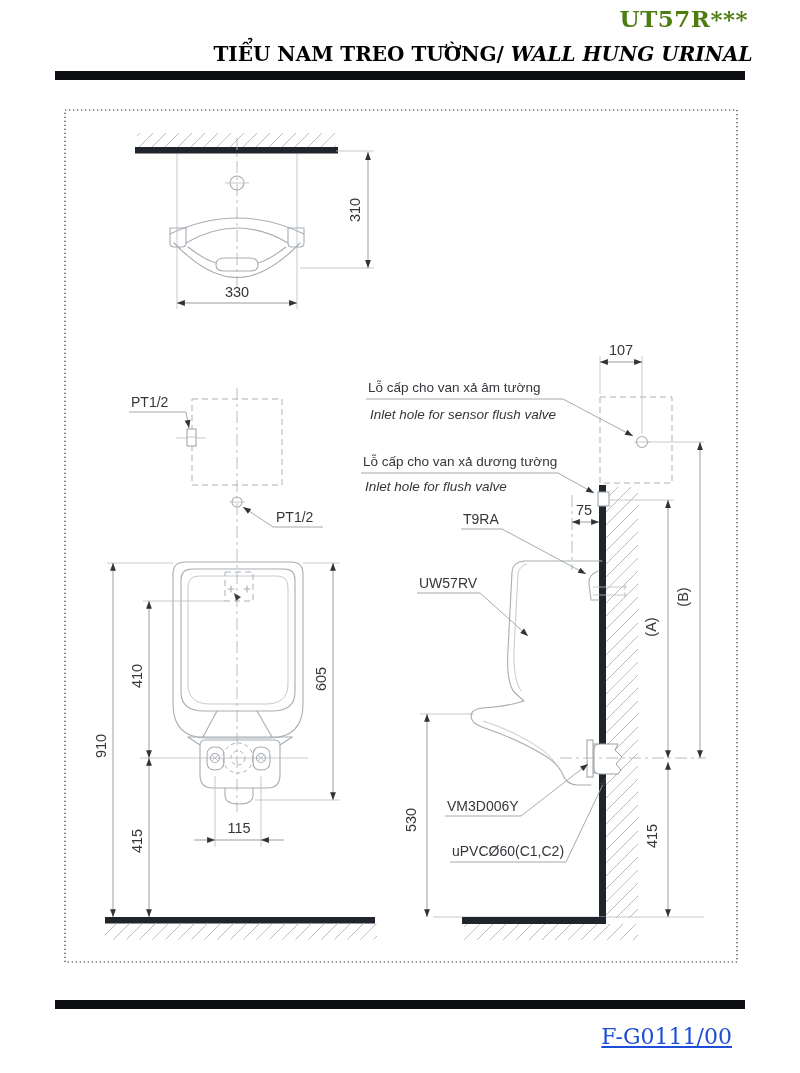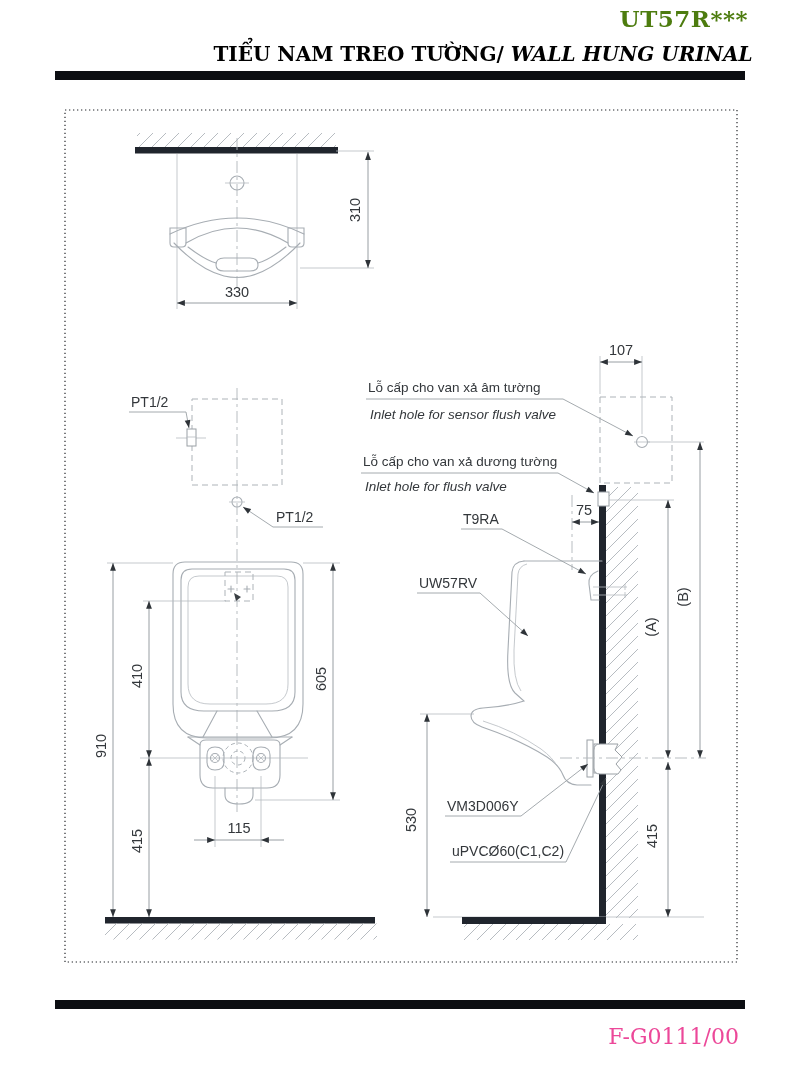--- a/index.html
+++ b/index.html
@@ -2,21 +2,21 @@
 <html><head>
 <meta charset="utf-8">
 <style>
   html,body{margin:0;padding:0;background:#fff;}
   body{width:800px;height:1073px;position:relative;font-family:"Liberation Sans",sans-serif;overflow:hidden;}
   .hdr-model{position:absolute;top:5px;right:52px;font:bold 23px "DejaVu Serif",serif;color:#4d7c0f;letter-spacing:.5px;}
   .hdr-title{position:absolute;top:42px;left:0;width:800px;box-sizing:border-box;padding-left:166px;text-align:center;font:bold 20px "DejaVu Serif",serif;color:#000;white-space:nowrap;}
   .hdr-title .en{font-style:italic;}
   .bar{position:absolute;left:55px;width:690px;height:9px;background:#0c0e12;}
   .bar-top{top:71px;} .bar-bottom{top:1000px;}
-  .ftr-doc{position:absolute;top:1024px;right:61px;font:22px "DejaVu Serif",serif;color:#ec4899;}
+  .ftr-doc{position:absolute;top:1024px;right:68px;font:22px "DejaVu Serif",serif;color:#1d4ed8;text-decoration:underline;}
   svg{position:absolute;left:0;top:0;}
   .ln{stroke:#a7adb3;fill:none;stroke-width:1.1;stroke-linecap:round;}
   .lnt{stroke:#b6bbc0;fill:none;stroke-width:0.8;}
   .cl{stroke:#b0b5ba;fill:none;stroke-width:0.9;stroke-dasharray:12 4 3 4;}
   .dsh{stroke:#adb3b8;fill:none;stroke-width:1;stroke-dasharray:6 4;}
   .dshf{stroke:#adb3b8;fill:none;stroke-width:1;stroke-dasharray:4 3;}
   .dim{stroke:#8d9398;fill:none;stroke-width:0.9;}
   .ldr{stroke:#9aa0a5;fill:none;stroke-width:0.9;}
   .wht{fill:#ffffff;stroke:#9aa0a5;stroke-width:1;}
   .sol{fill:#20252d;stroke:none;}

